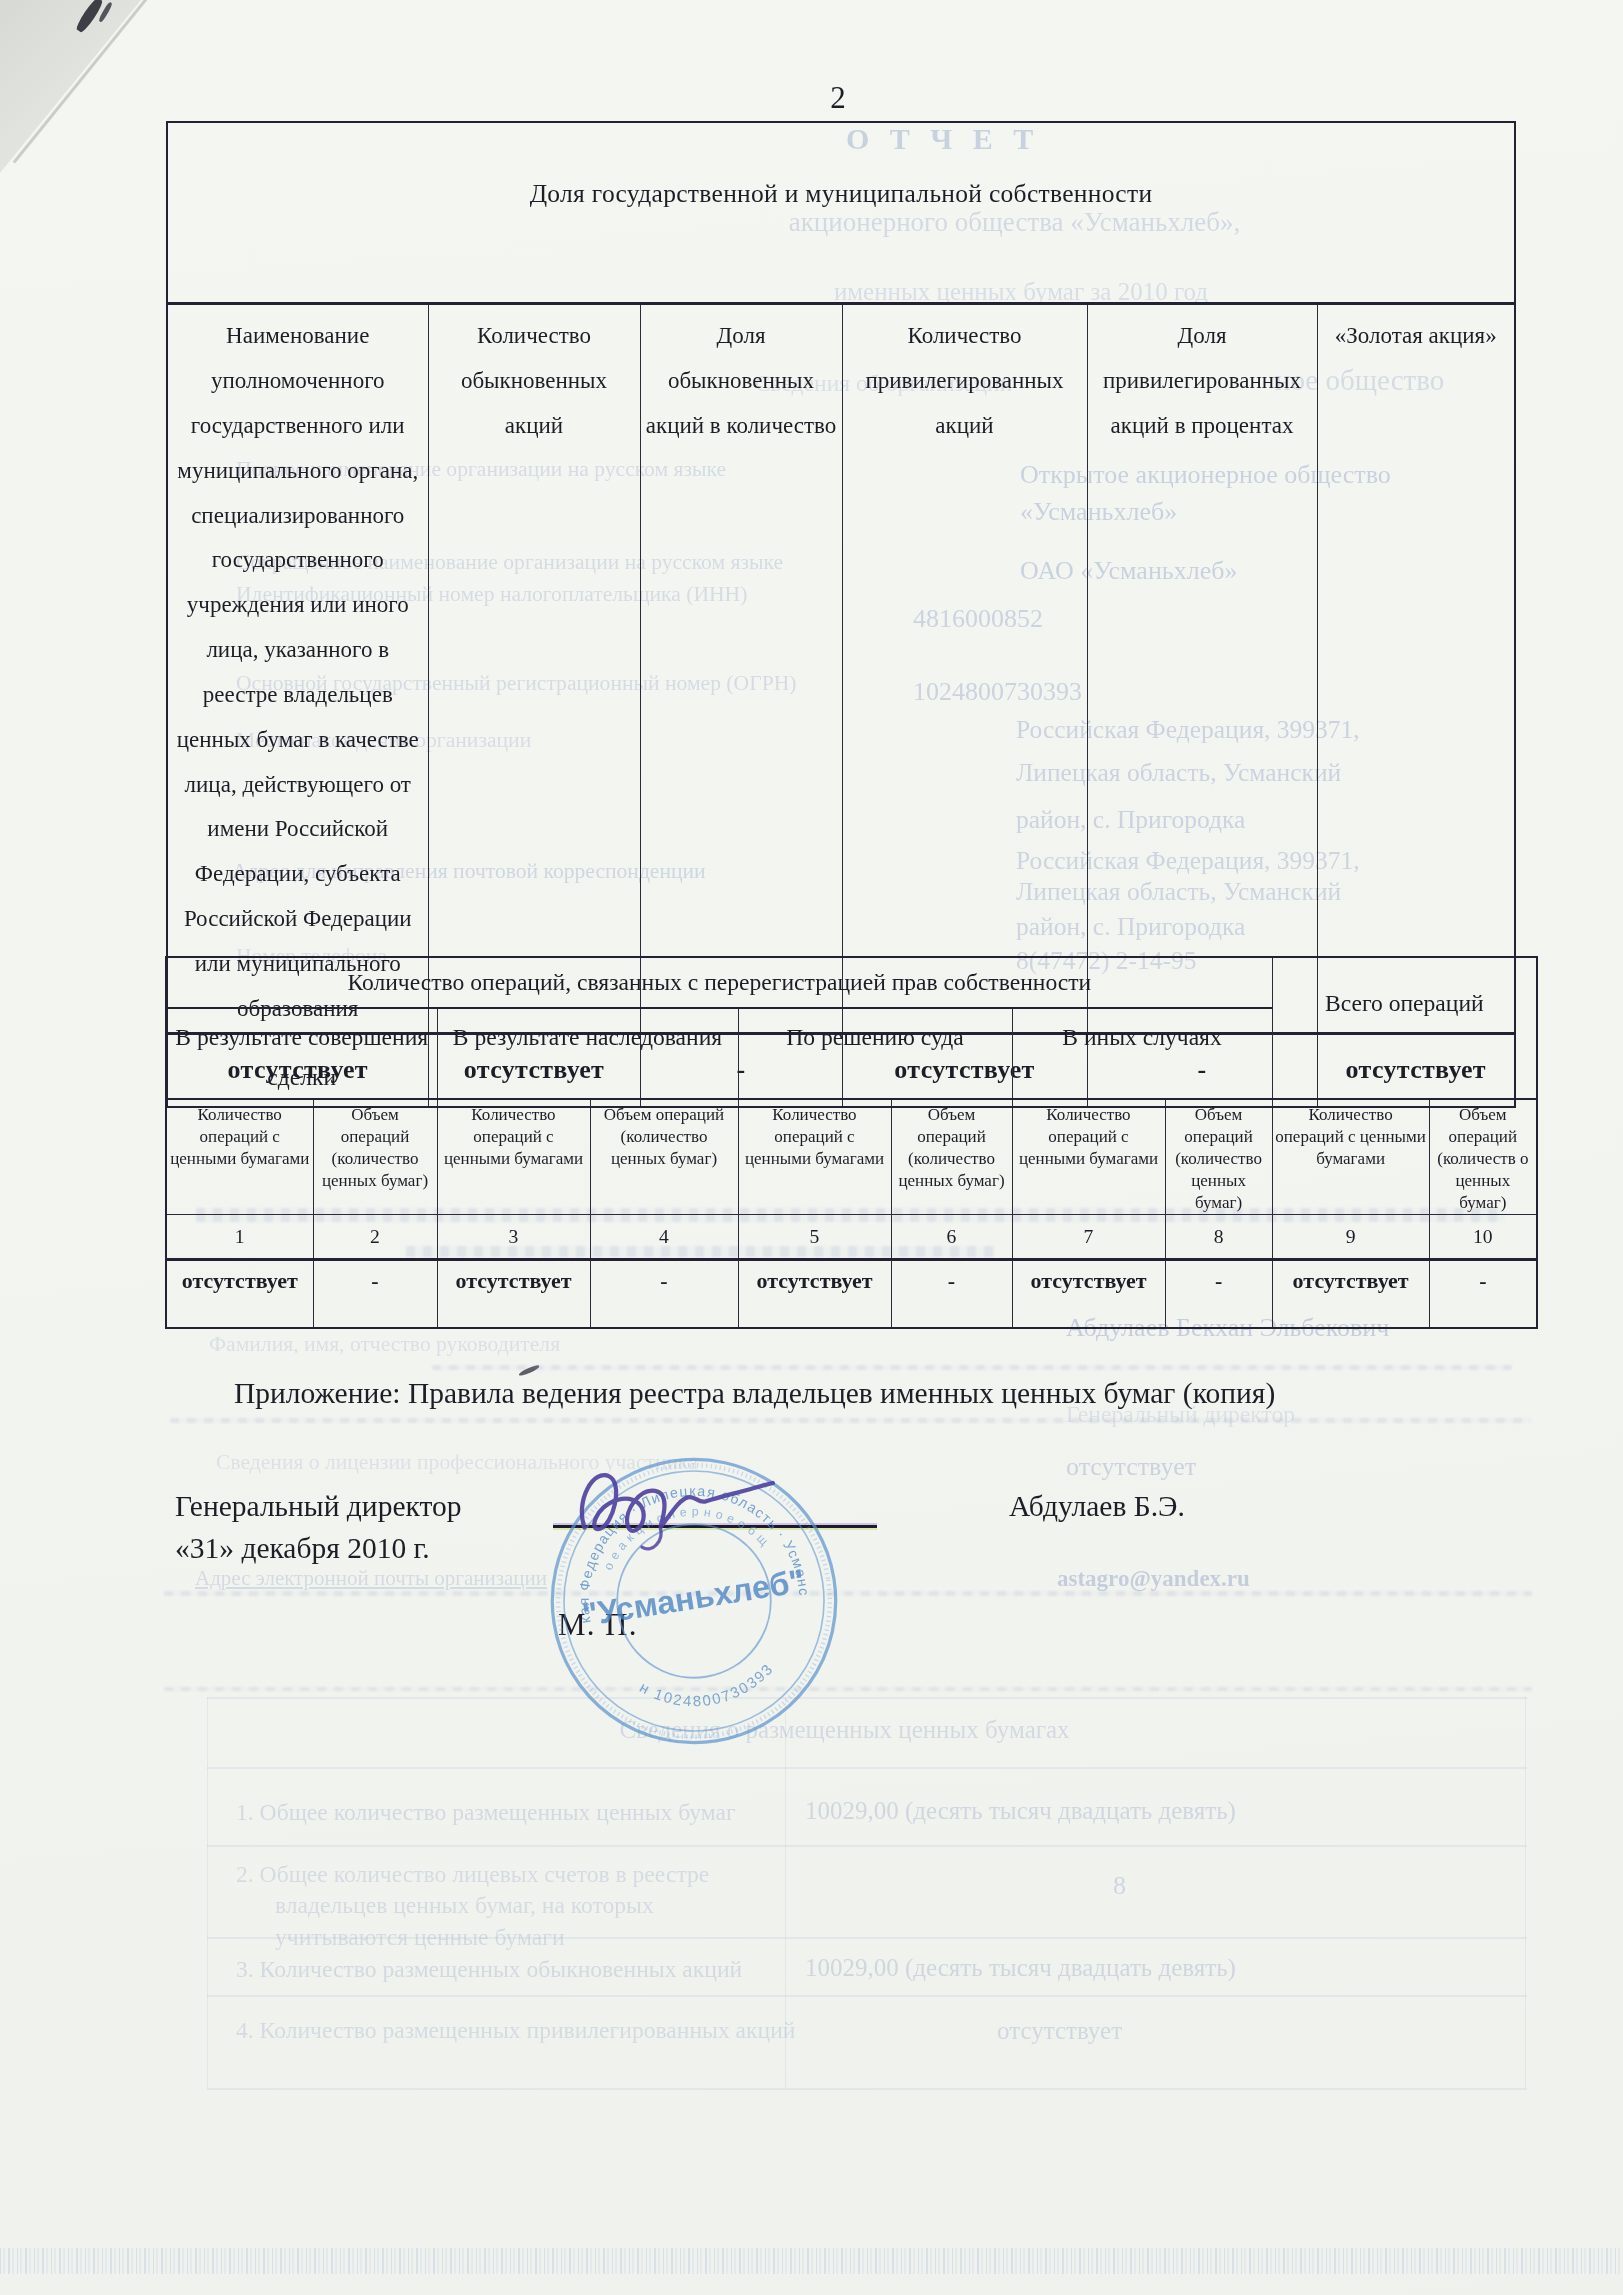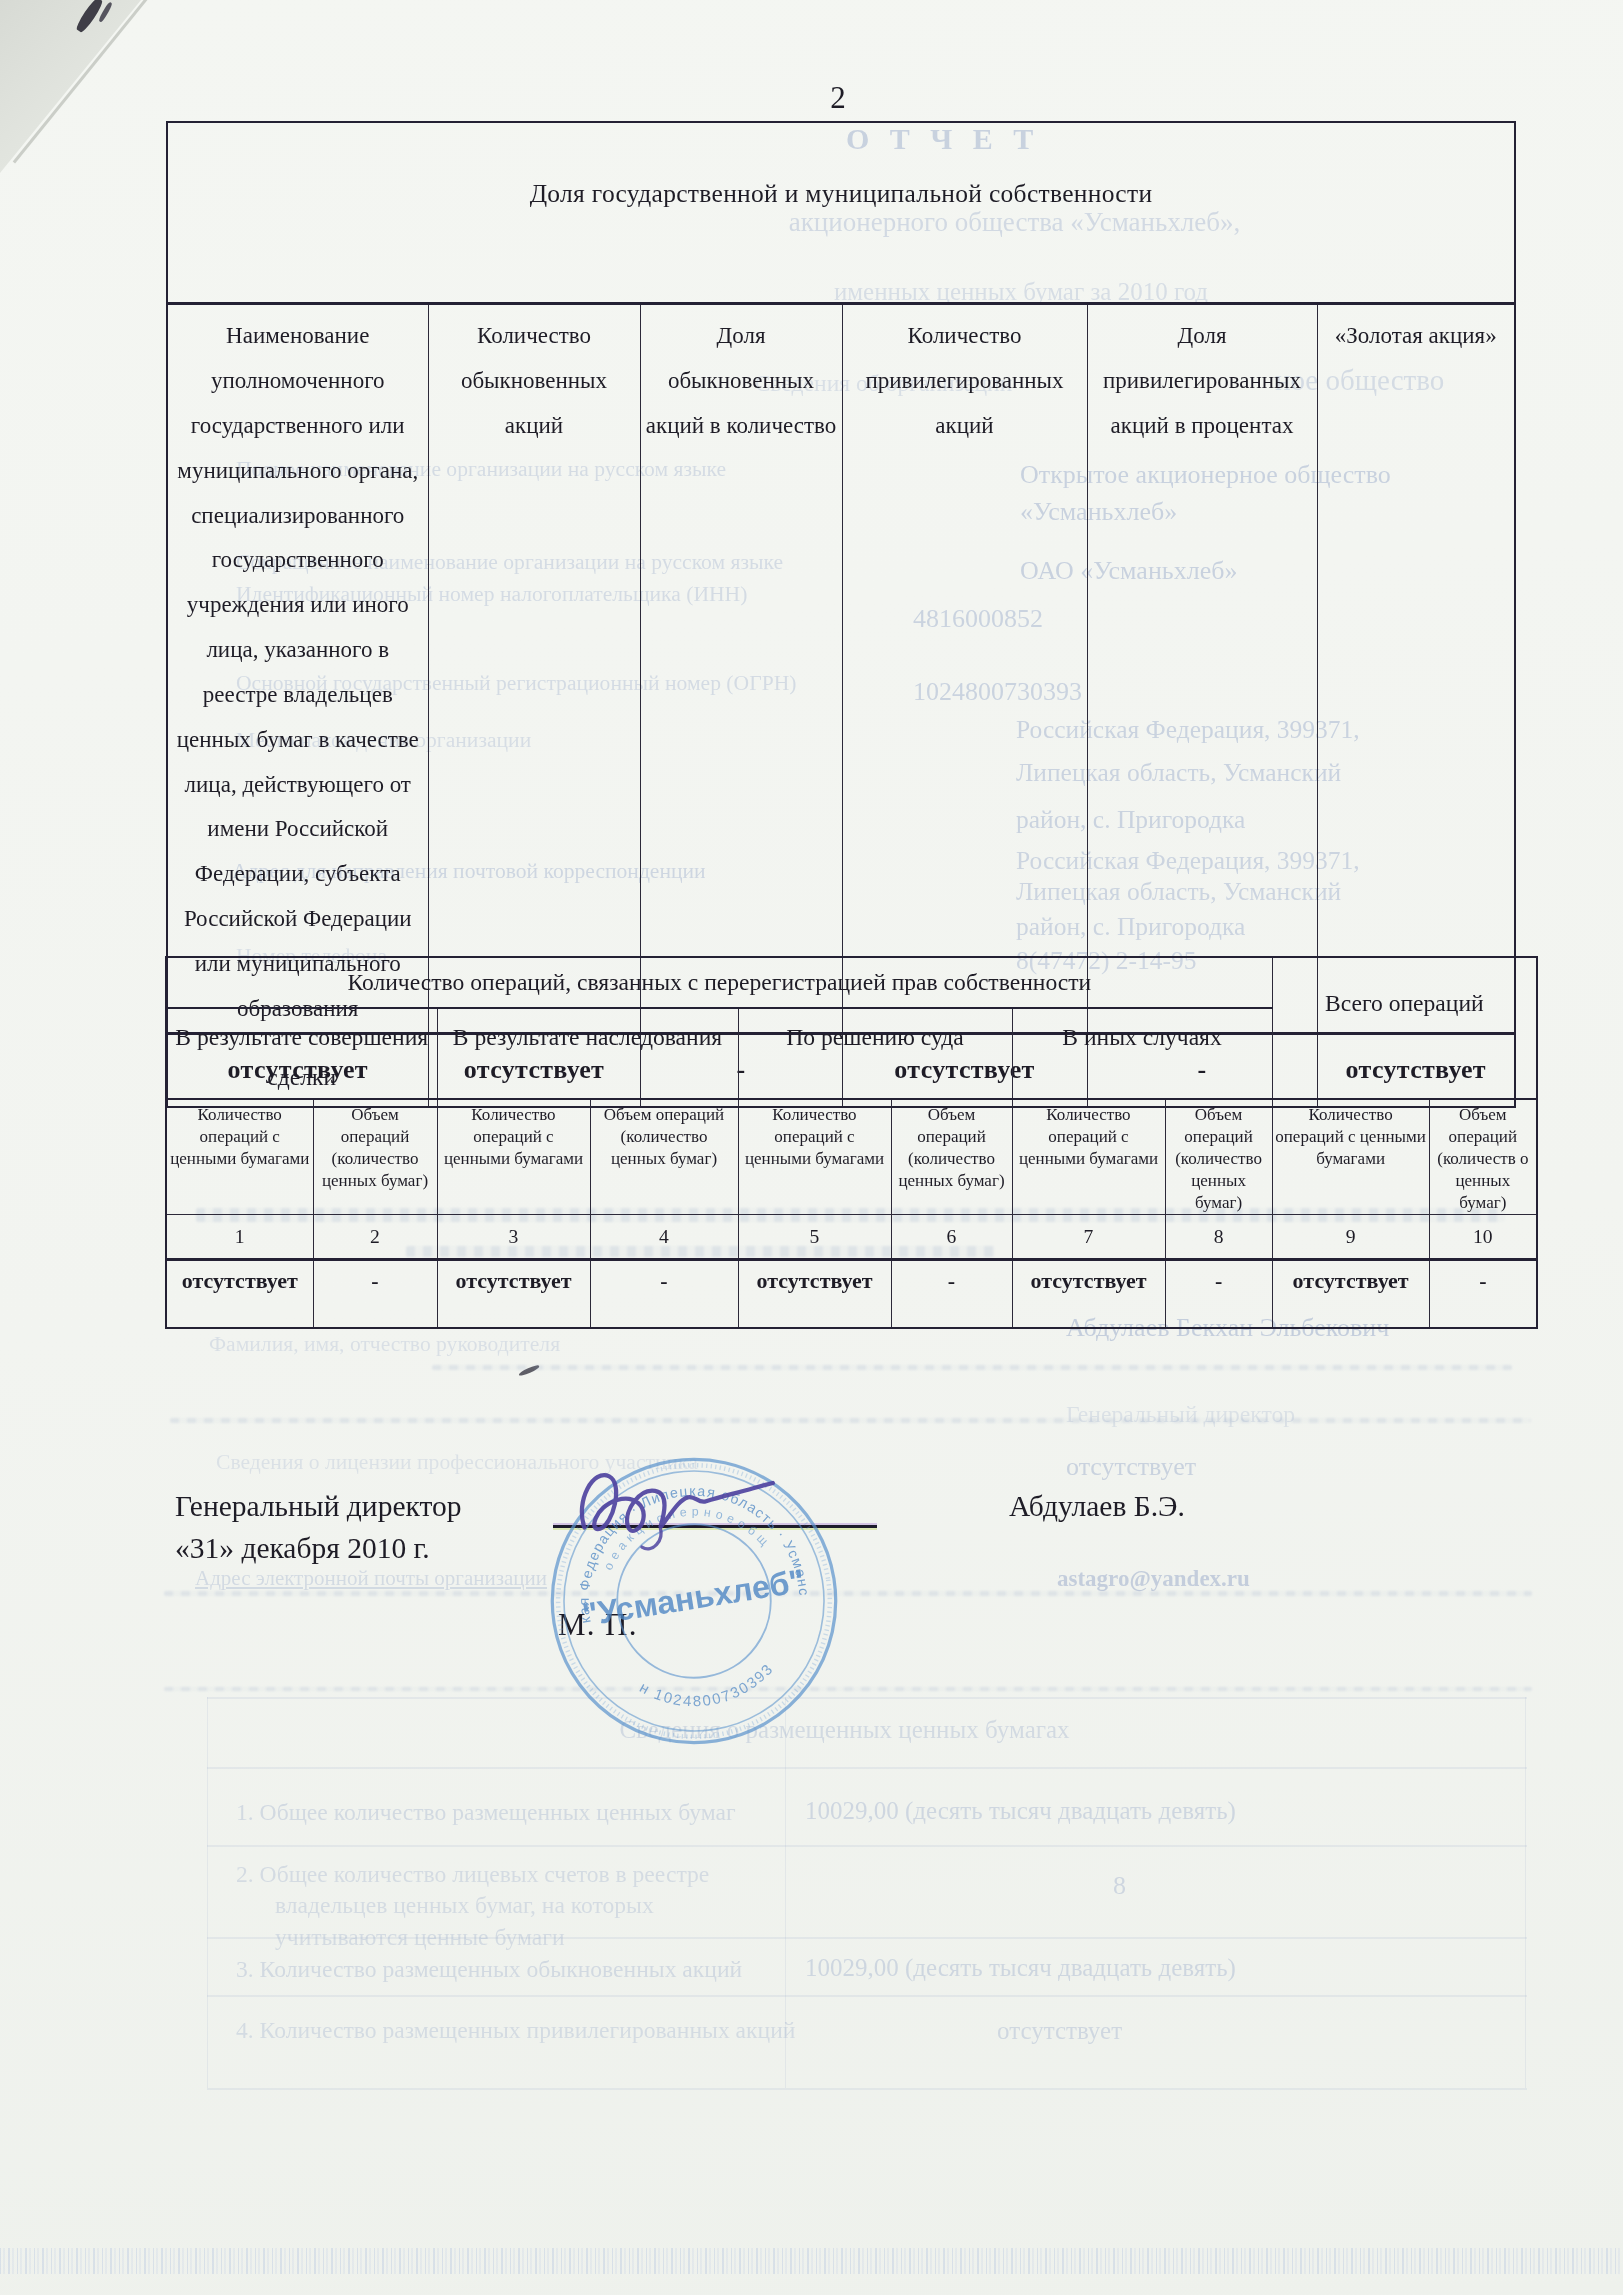--- a/index.html
+++ b/index.html
@@ -262,20 +262,21 @@
         <td>отсутствует</td>
         <td>-</td>
         <td>отсутствует</td>
         <td>-</td>
         <td>отсутствует</td>
         <td>-</td>
       </tr>
     </tbody>
   </table>
 
+  <div class="line" style="left:234px;top:1377px;">Приложение: Правила ведения реестра владельцев именных ценных бумаг (копия)</div>
 
   <div class="line" style="left:175px;top:1490px;">Генеральный директор</div>
   <div class="line" style="left:1009px;top:1490px;">Абдулаев Б.Э.</div>
   <div class="sig-line"></div>
   <div class="line" style="left:175px;top:1532px;">«31» декабря 2010 г.</div>
   <div class="mp">М. П.</div>
 
   <svg class="stamp" viewBox="0 0 480 480">
     <g transform="rotate(-9 240 240)" opacity="0.88">
       <defs>

